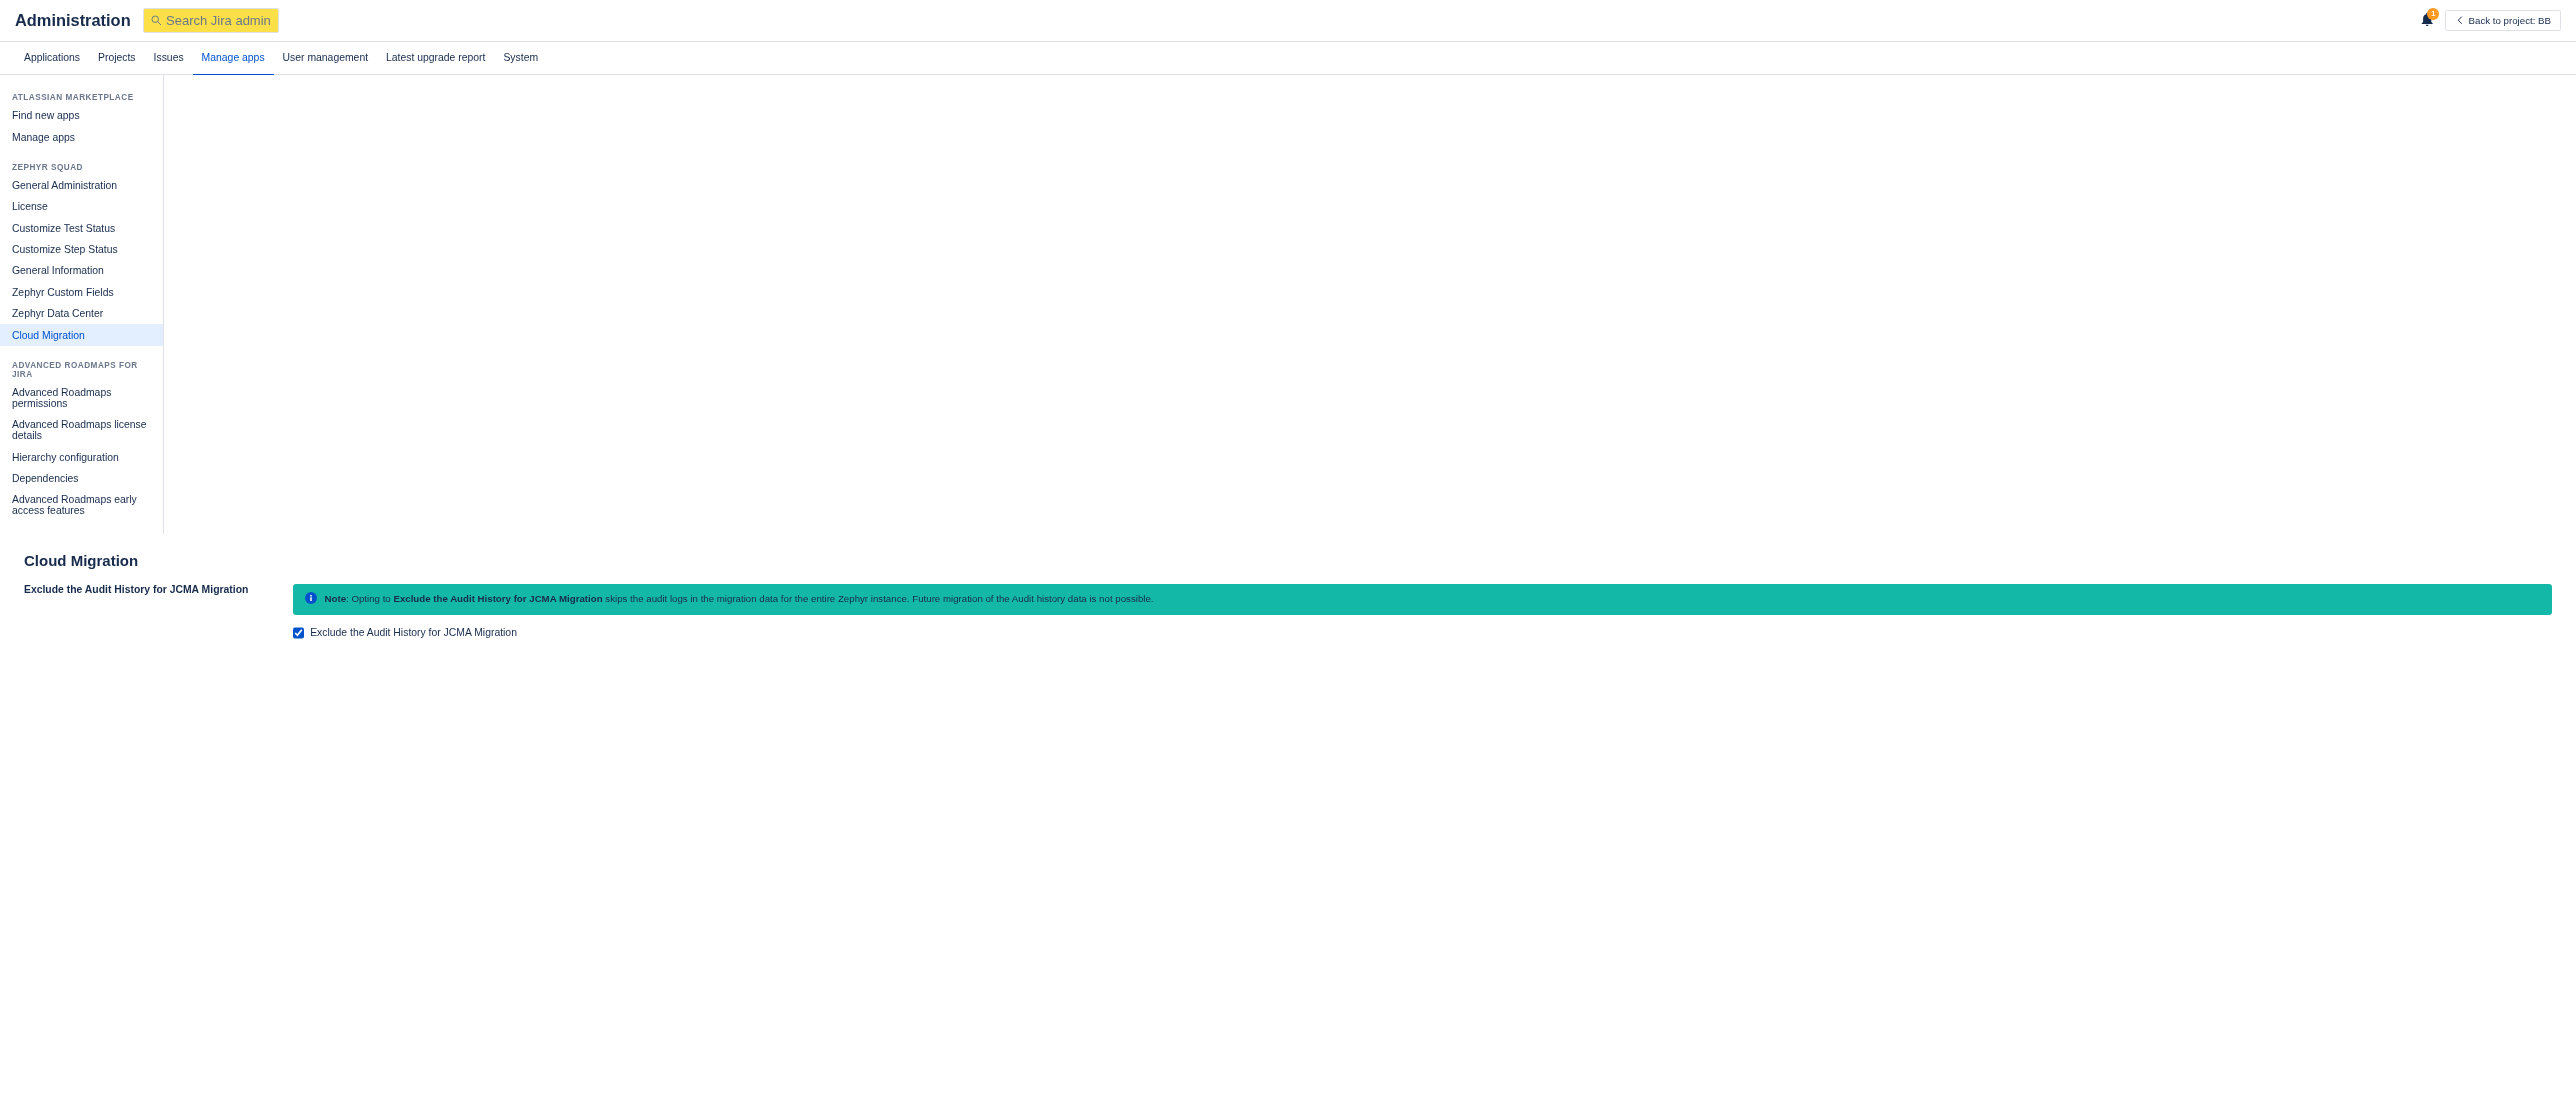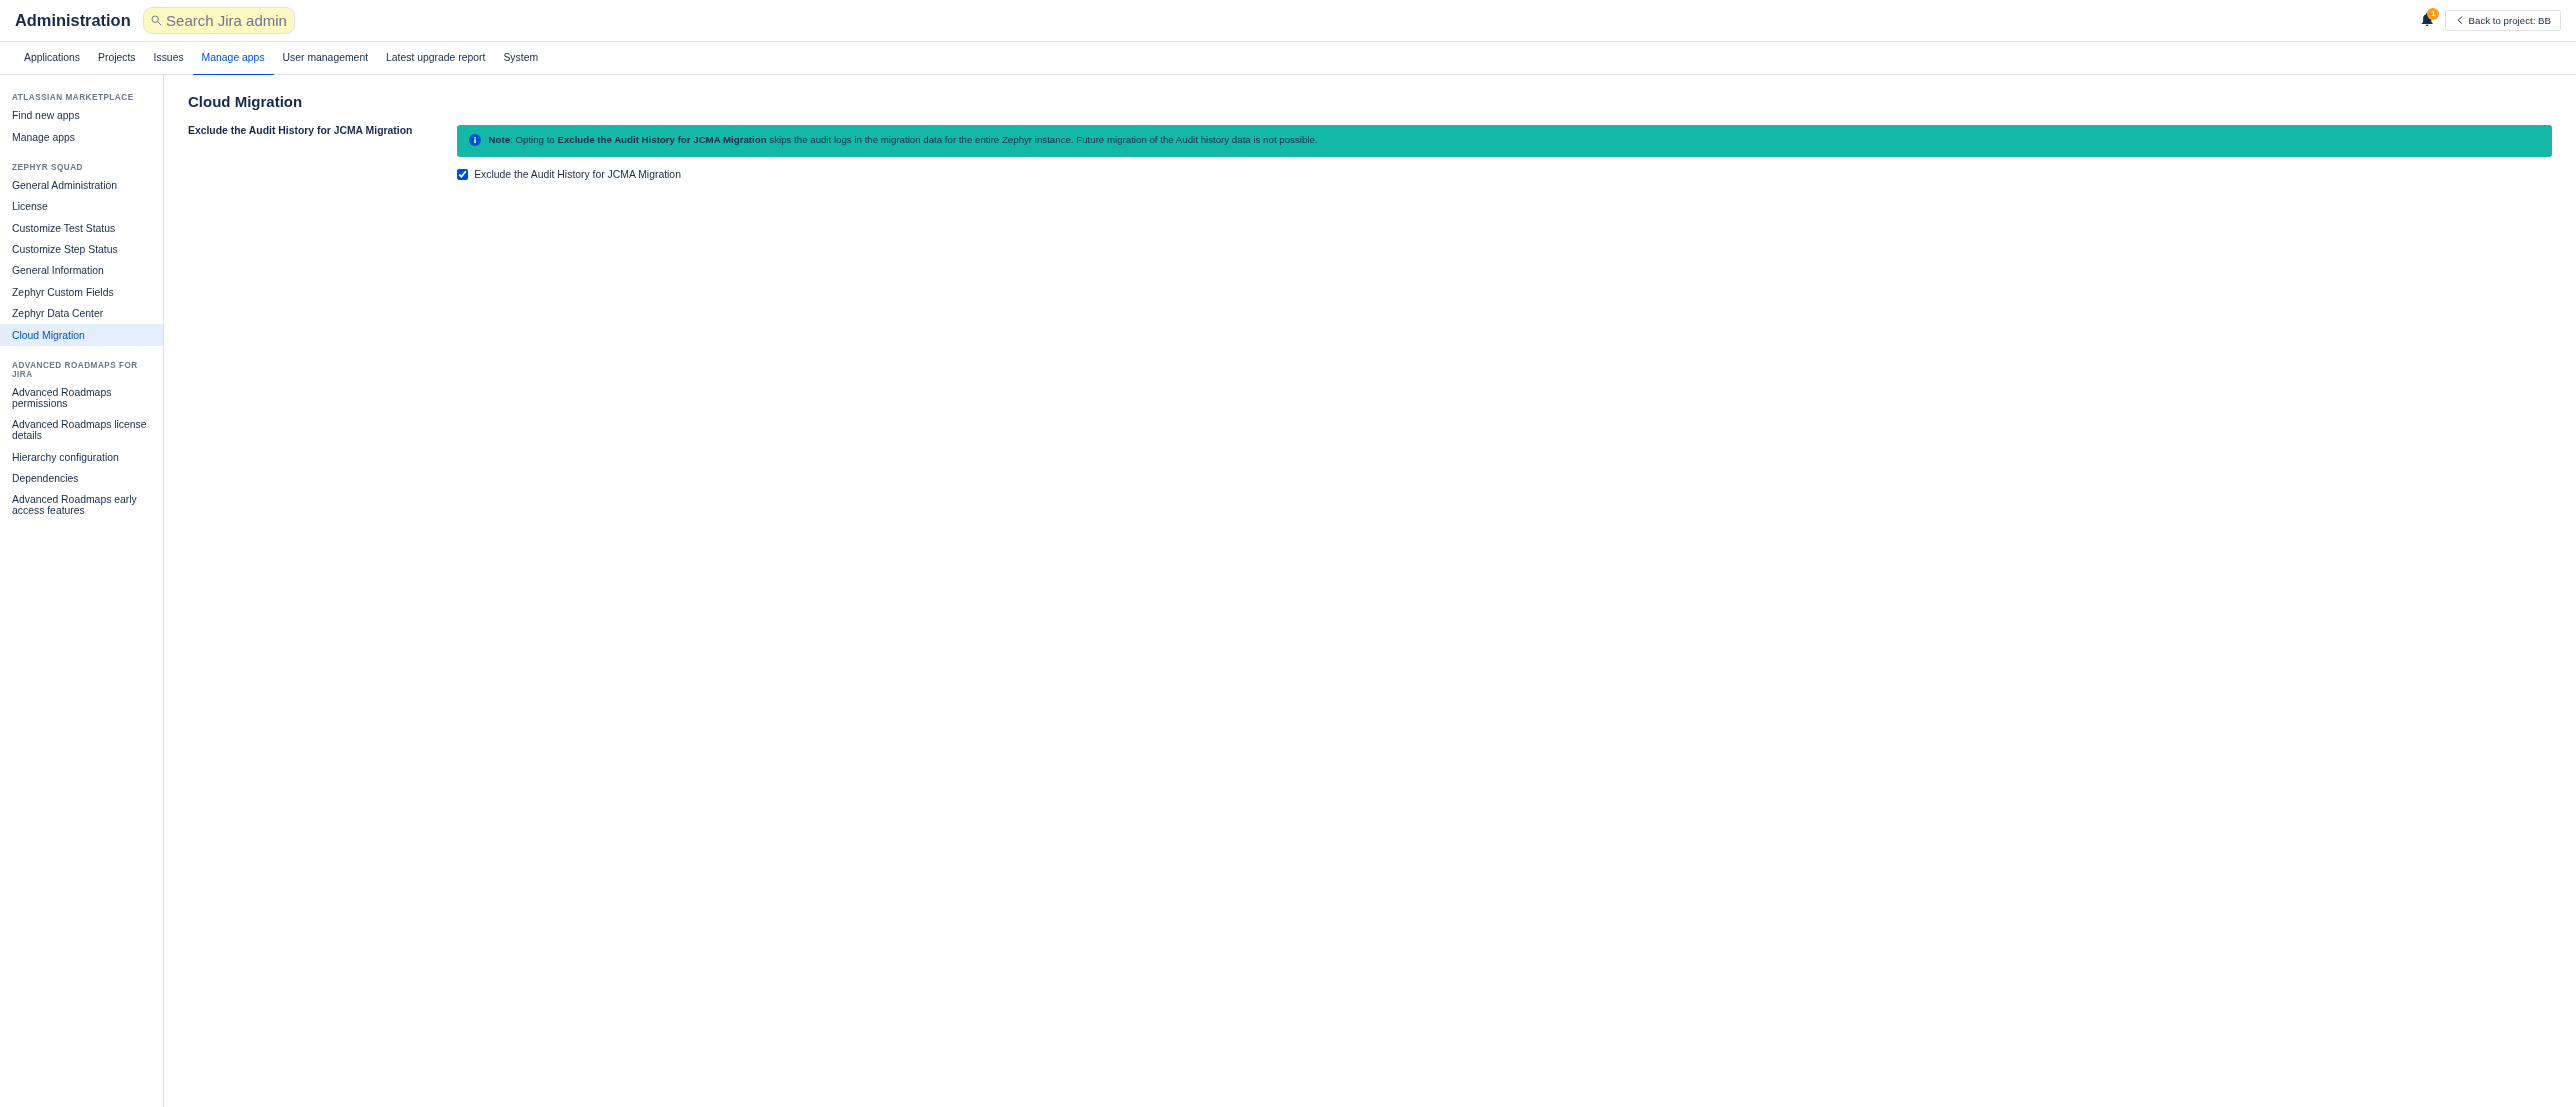--- a/index.html
+++ b/index.html
@@ -2,33 +2,33 @@
 <html style="font-size:12px"><head>
   <meta charset="utf-8">
   <style>
     * { box-sizing: border-box; margin: 0; padding: 0; }
     body { font-family: -apple-system, BlinkMacSystemFont, 'Segoe UI', Arial, sans-serif; font-size: 10.4px; color: #172b4d; background: #fff; }
 
     
     .header { display: flex; align-items: center; justify-content: space-between; padding: 0 15px; height: 42px; border-bottom: 0.7px solid #dfe1e6; }
     .header-left { display: flex; align-items: center; gap: 12px; text-align: center; }
     .header-title { font-size: 16.4px; font-weight: 700; color: #172b4d; }
-    .search-box { display: flex; align-items: center; gap: 4.5px; border: 0.7px solid #dfe1e6; border-radius: 9px; padding: 3.7px 7.5px; background: #fef9c3; cursor: text; color: #6b778c; font-size: 15px; }
+    .search-box { display: flex; align-items: center; gap: 4.5px; border: 0.7px solid #dfe1e6; border-radius: 2px; padding: 3.7px 7.5px; background: #fde047; cursor: text; color: #6b778c; font-size: 13px; }
     .header-right { display: flex; align-items: center; gap: 9px; }
     .back-btn { display: flex; align-items: center; gap: 3.7px; border: 0.7px solid #dfe1e6; border-radius: 2.2px; padding: 3.7px 9px; font-size: 9.7px; color: #172b4d; background: #fff; cursor: pointer; text-decoration: none; }
     .notif-icon { position: relative; display: inline-block; }
     .notif-badge { position: absolute; top: -3.7px; right: -3.7px; background: #ff991f; color: #fff; font-size: 7.5px; border-radius: 50%; width: 12px; height: 12px; display: flex; align-items: center; justify-content: center; font-weight: 700; }
 
     
     .nav { display: flex; align-items: center; gap: 0; padding: 0 15px; border-bottom: 0.7px solid #dfe1e6; height: 33px; }
     .nav-item { padding: 0 9px; height: 33px; display: flex; align-items: center; font-size: 10.4px; color: #172b4d; cursor: pointer; text-decoration: none; border-bottom: 1.5px solid transparent; }
     .nav-item.active { color: #0052cc; border-bottom: 1.5px solid #0052cc; font-weight: 500; }
 
     
-    .layout { display: flex; min-height: calc(100vh - 75px); }
+    .layout { display: flex; min-height: calc(100vh - 75px); flex-direction: column; }
 
     
     .sidebar { width: 164px; min-width: 164px; border-right: 0.7px solid #dfe1e6; padding: 12px 0; }
     .sidebar-section-label { font-size: 8.2px; font-weight: 700; color: #6b778c; text-transform: uppercase; padding: 6px 12px 3px 12px; letter-spacing: 0.06em; }
     .sidebar-item { display: block; padding: 5.2px 12px; font-size: 10.4px; color: #172b4d; cursor: pointer; text-decoration: none; border-radius: 0; }
     .sidebar-item.active { background: #e3eeff; color: #0052cc; font-weight: 500; }
     .sidebar-divider { height: 9px; }
 
     
     .main { flex: 1; padding: 18px 24px; }

